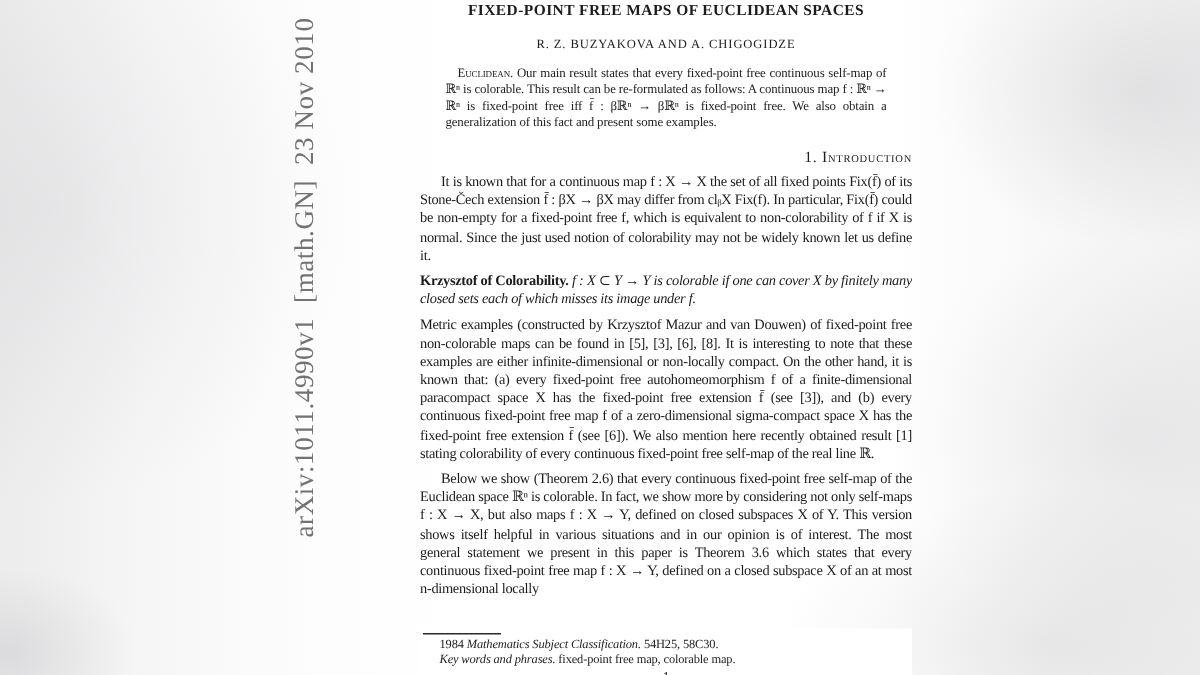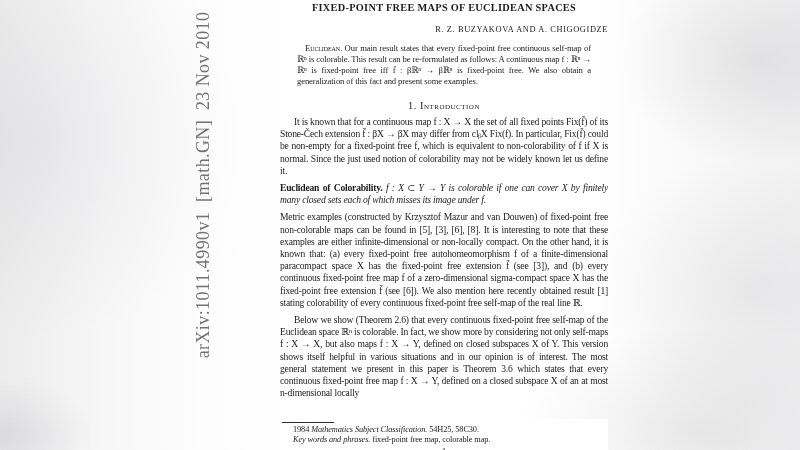--- a/index.html
+++ b/index.html
@@ -26,29 +26,29 @@
   .page-column {
     position: absolute; left: 280px; top: 0; width: 328px; height: 450px;
     color: #1c1c1c;
   }
   .main { position: absolute; top: 0; left: 0; right: 0; height: 419px; overflow: hidden; }
   .title {
     margin: 2px 0 0; font-size: 10.3px; font-weight: bold;
     text-align: center; letter-spacing: .3px; white-space: nowrap;
   }
   .authors {
-    margin: 12px 0 0; font-size: 8.4px; text-align: right; letter-spacing: .6px;
+    margin: 12px 0 0; font-size: 8.4px; text-align: center; letter-spacing: .6px;
   }
   .abstract {
     margin: 9px 17px 0 17px; font-size: 8.6px; line-height: 11px;
     text-align: justify; text-indent: 8px; letter-spacing: -0.1px; color: #222;
   }
   .sc { font-variant: small-caps; }
   .section-heading {
-    margin: 13px 0 0; font-size: 10.4px; text-align: center; letter-spacing: .5px;
+    margin: 13px 0 0; font-size: 10.4px; text-align: right; letter-spacing: .5px;
   }
   .body-par {
     margin: 5px 0 0; font-size: 9.6px; line-height: 12.2px;
     text-align: justify; letter-spacing: -0.2px;
   }
   .indent { text-indent: 14px; }
   .definition i { font-style: italic; }
   .definition b { font-weight: bold; font-style: normal; }
   .footer {
     position: absolute; top: 419px; left: 0; right: 0; height: 31px;
@@ -78,21 +78,21 @@
       <h1 class="title">FIXED-POINT FREE MAPS OF EUCLIDEAN SPACES</h1>
 
       <div class="authors">R. Z. BUZYAKOVA AND A. CHIGOGIDZE</div>
 
       <div class="abstract"><span class="sc">Euclidean.</span><span> Our main result states that every fixed-point free continuous self-map of ℝⁿ is colorable. This result can be re-formulated as follows: A continuous map f : ℝⁿ → ℝⁿ is fixed-point free iff f̄ : βℝⁿ → βℝⁿ is fixed-point free. We also obtain a generalization of this fact and present some examples.</span></div>
 
       <div class="section-heading sc">1. Introduction</div>
 
       <p class="body-par indent">It is known that for a continuous map f : X → X the set of all fixed points Fix(f̄) of its Stone-Čech extension f̄ : βX → βX may differ from clᵦX Fix(f). In particular, Fix(f̄) could be non-empty for a fixed-point free f, which is equivalent to non-colorability of f if X is normal. Since the just used notion of colorability may not be widely known let us define it.</p>
 
-      <p class="body-par definition"><b>Euclidean of Colorability.</b><i> f : X ⊂ Y → Y is colorable if one can cover X by finitely many closed sets each of which misses its image under f.</i></p>
+      <p class="body-par definition"><b>Krzysztof of Colorability.</b><i> f : X ⊂ Y → Y is colorable if one can cover X by finitely many closed sets each of which misses its image under f.</i></p>
 
       <p class="body-par">Metric examples (constructed by Krzysztof Mazur and van Douwen) of fixed-point free non-colorable maps can be found in [5], [3], [6], [8]. It is interesting to note that these examples are either infinite-dimensional or non-locally compact. On the other hand, it is known that: (a) every fixed-point free autohomeomorphism f of a finite-dimensional paracompact space X has the fixed-point free extension f̄ (see [3]), and (b) every continuous fixed-point free map f of a zero-dimensional sigma-compact space X has the fixed-point free extension f̄ (see [6]). We also mention here recently obtained result [1] stating colorability of every continuous fixed-point free self-map of the real line ℝ.</p>
 
       <p class="body-par indent">Below we show (Theorem 2.6) that every continuous fixed-point free self-map of the Euclidean space ℝⁿ is colorable. In fact, we show more by considering not only self-maps f : X → X, but also maps f : X → Y, defined on closed subspaces X of Y. This version shows itself helpful in various situations and in our opinion is of interest. The most general statement we present in this paper is Theorem 3.6 which states that every continuous fixed-point free map f : X → Y, defined on a closed subspace X of an at most n-dimensional locally</p>
 
     </div>
 
     <div class="footer">
 
       <div class="footnote-rule"></div>

